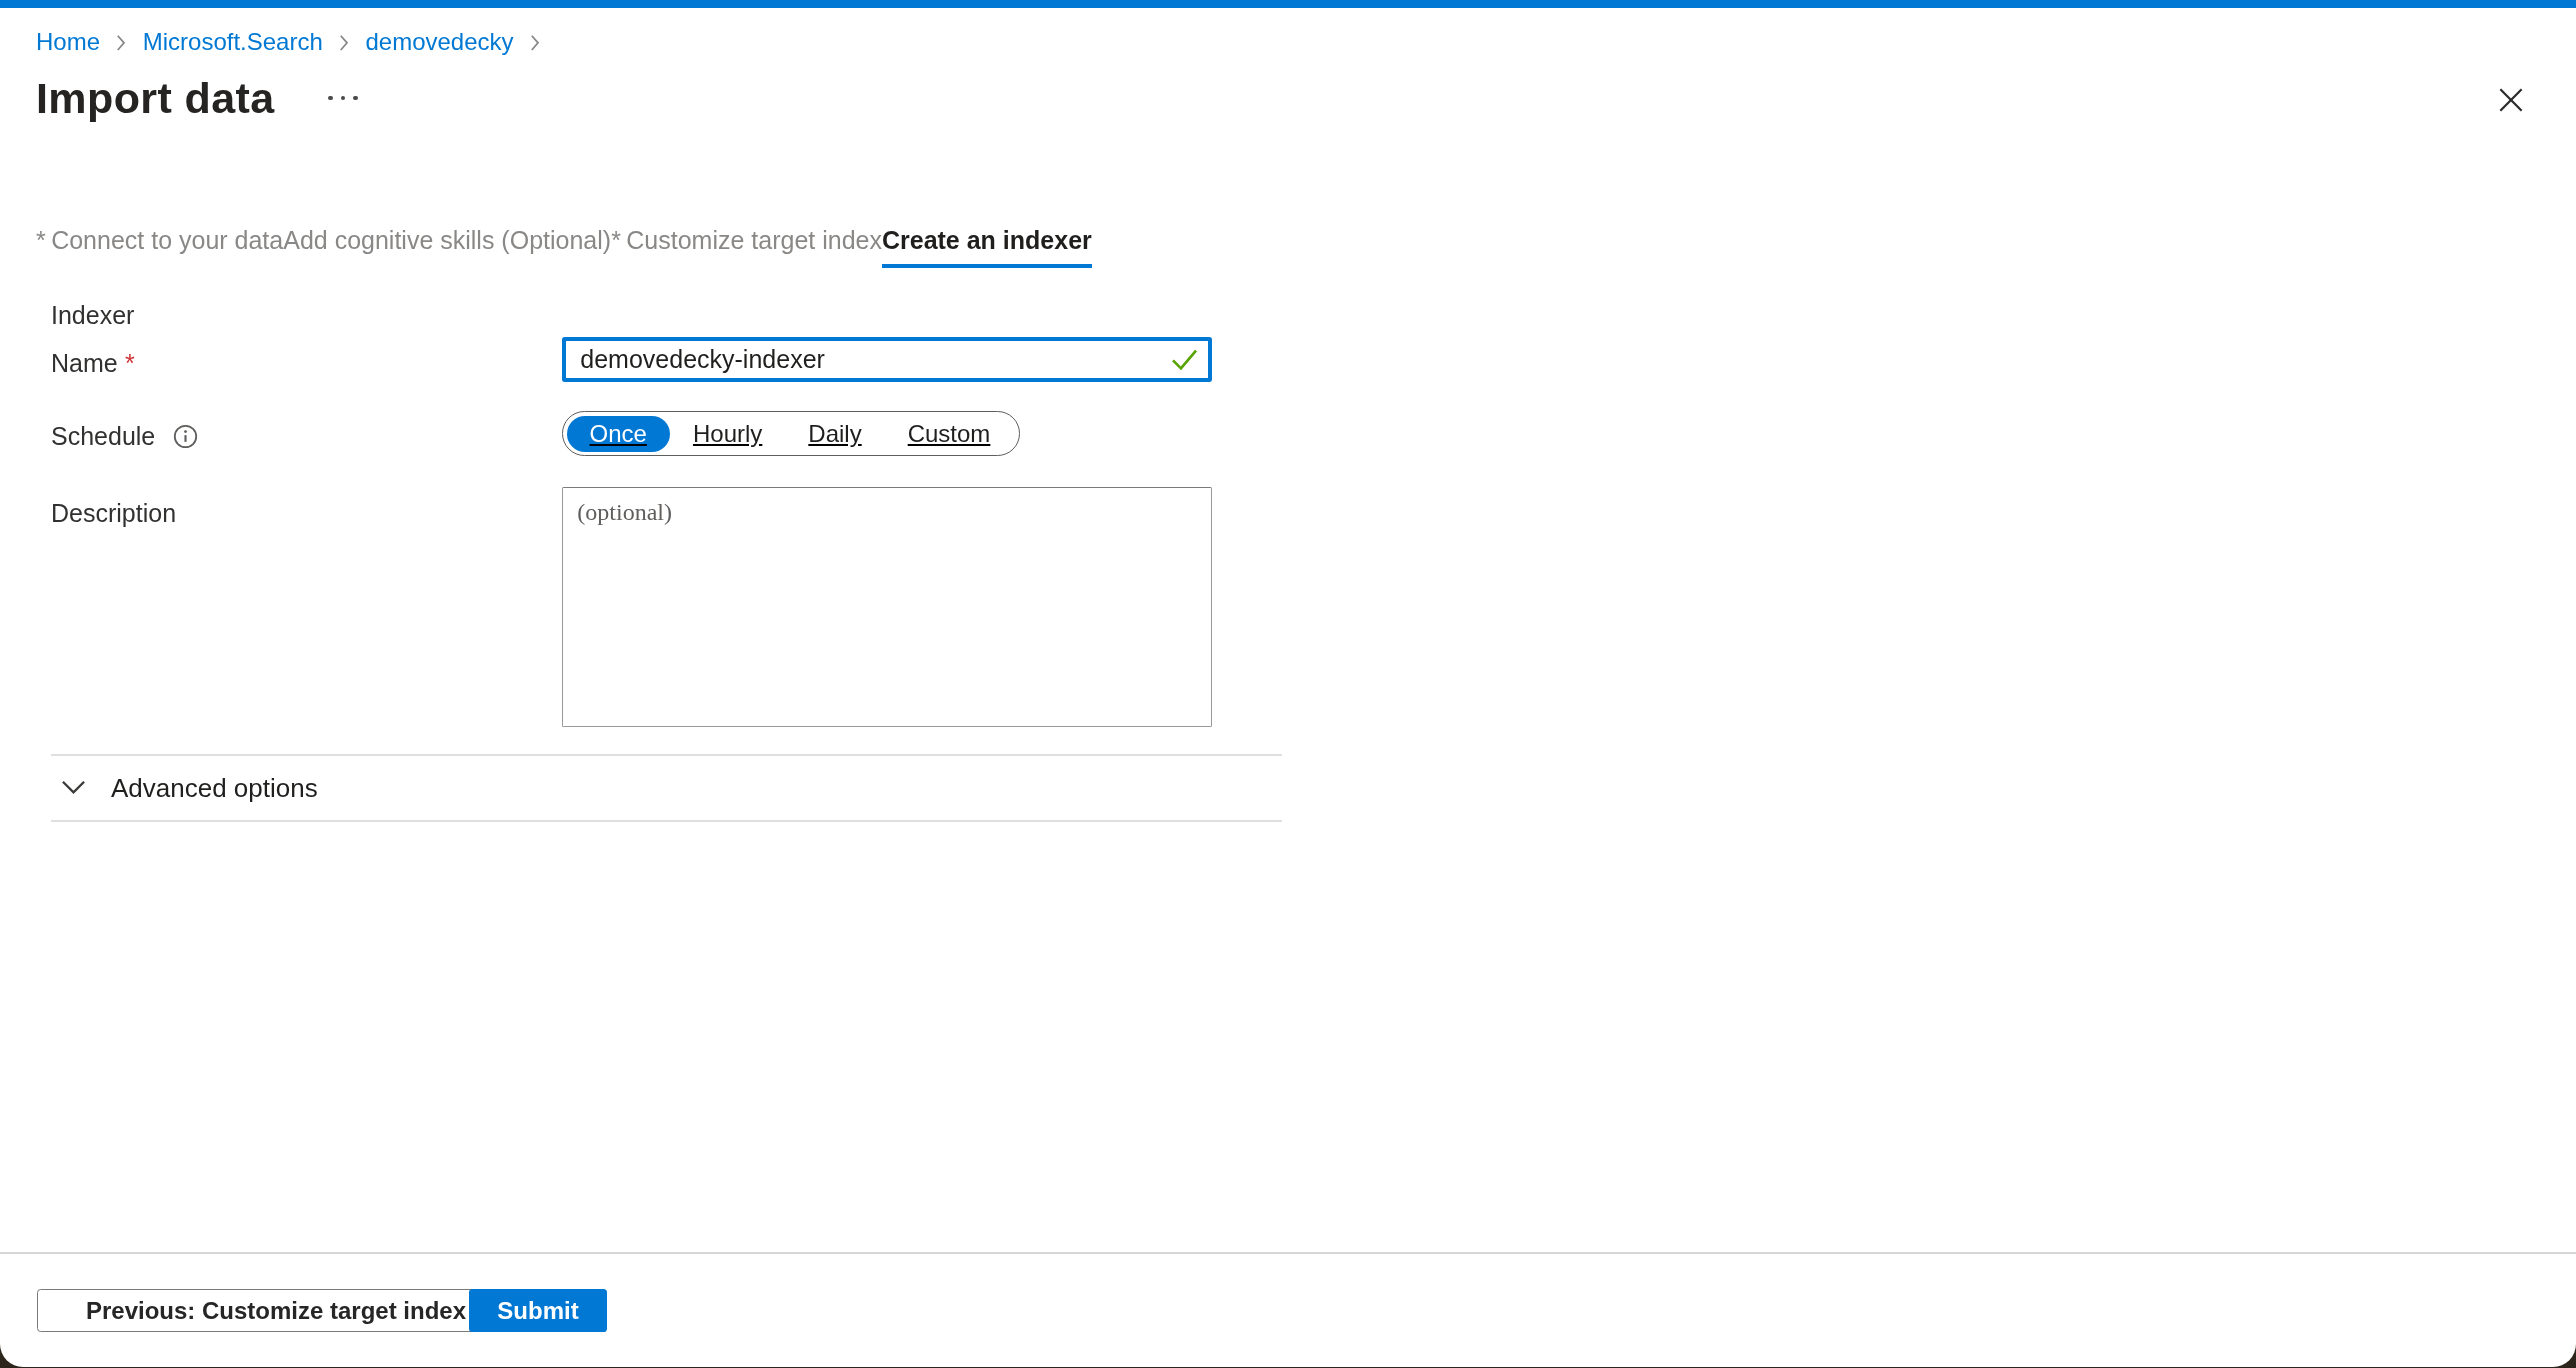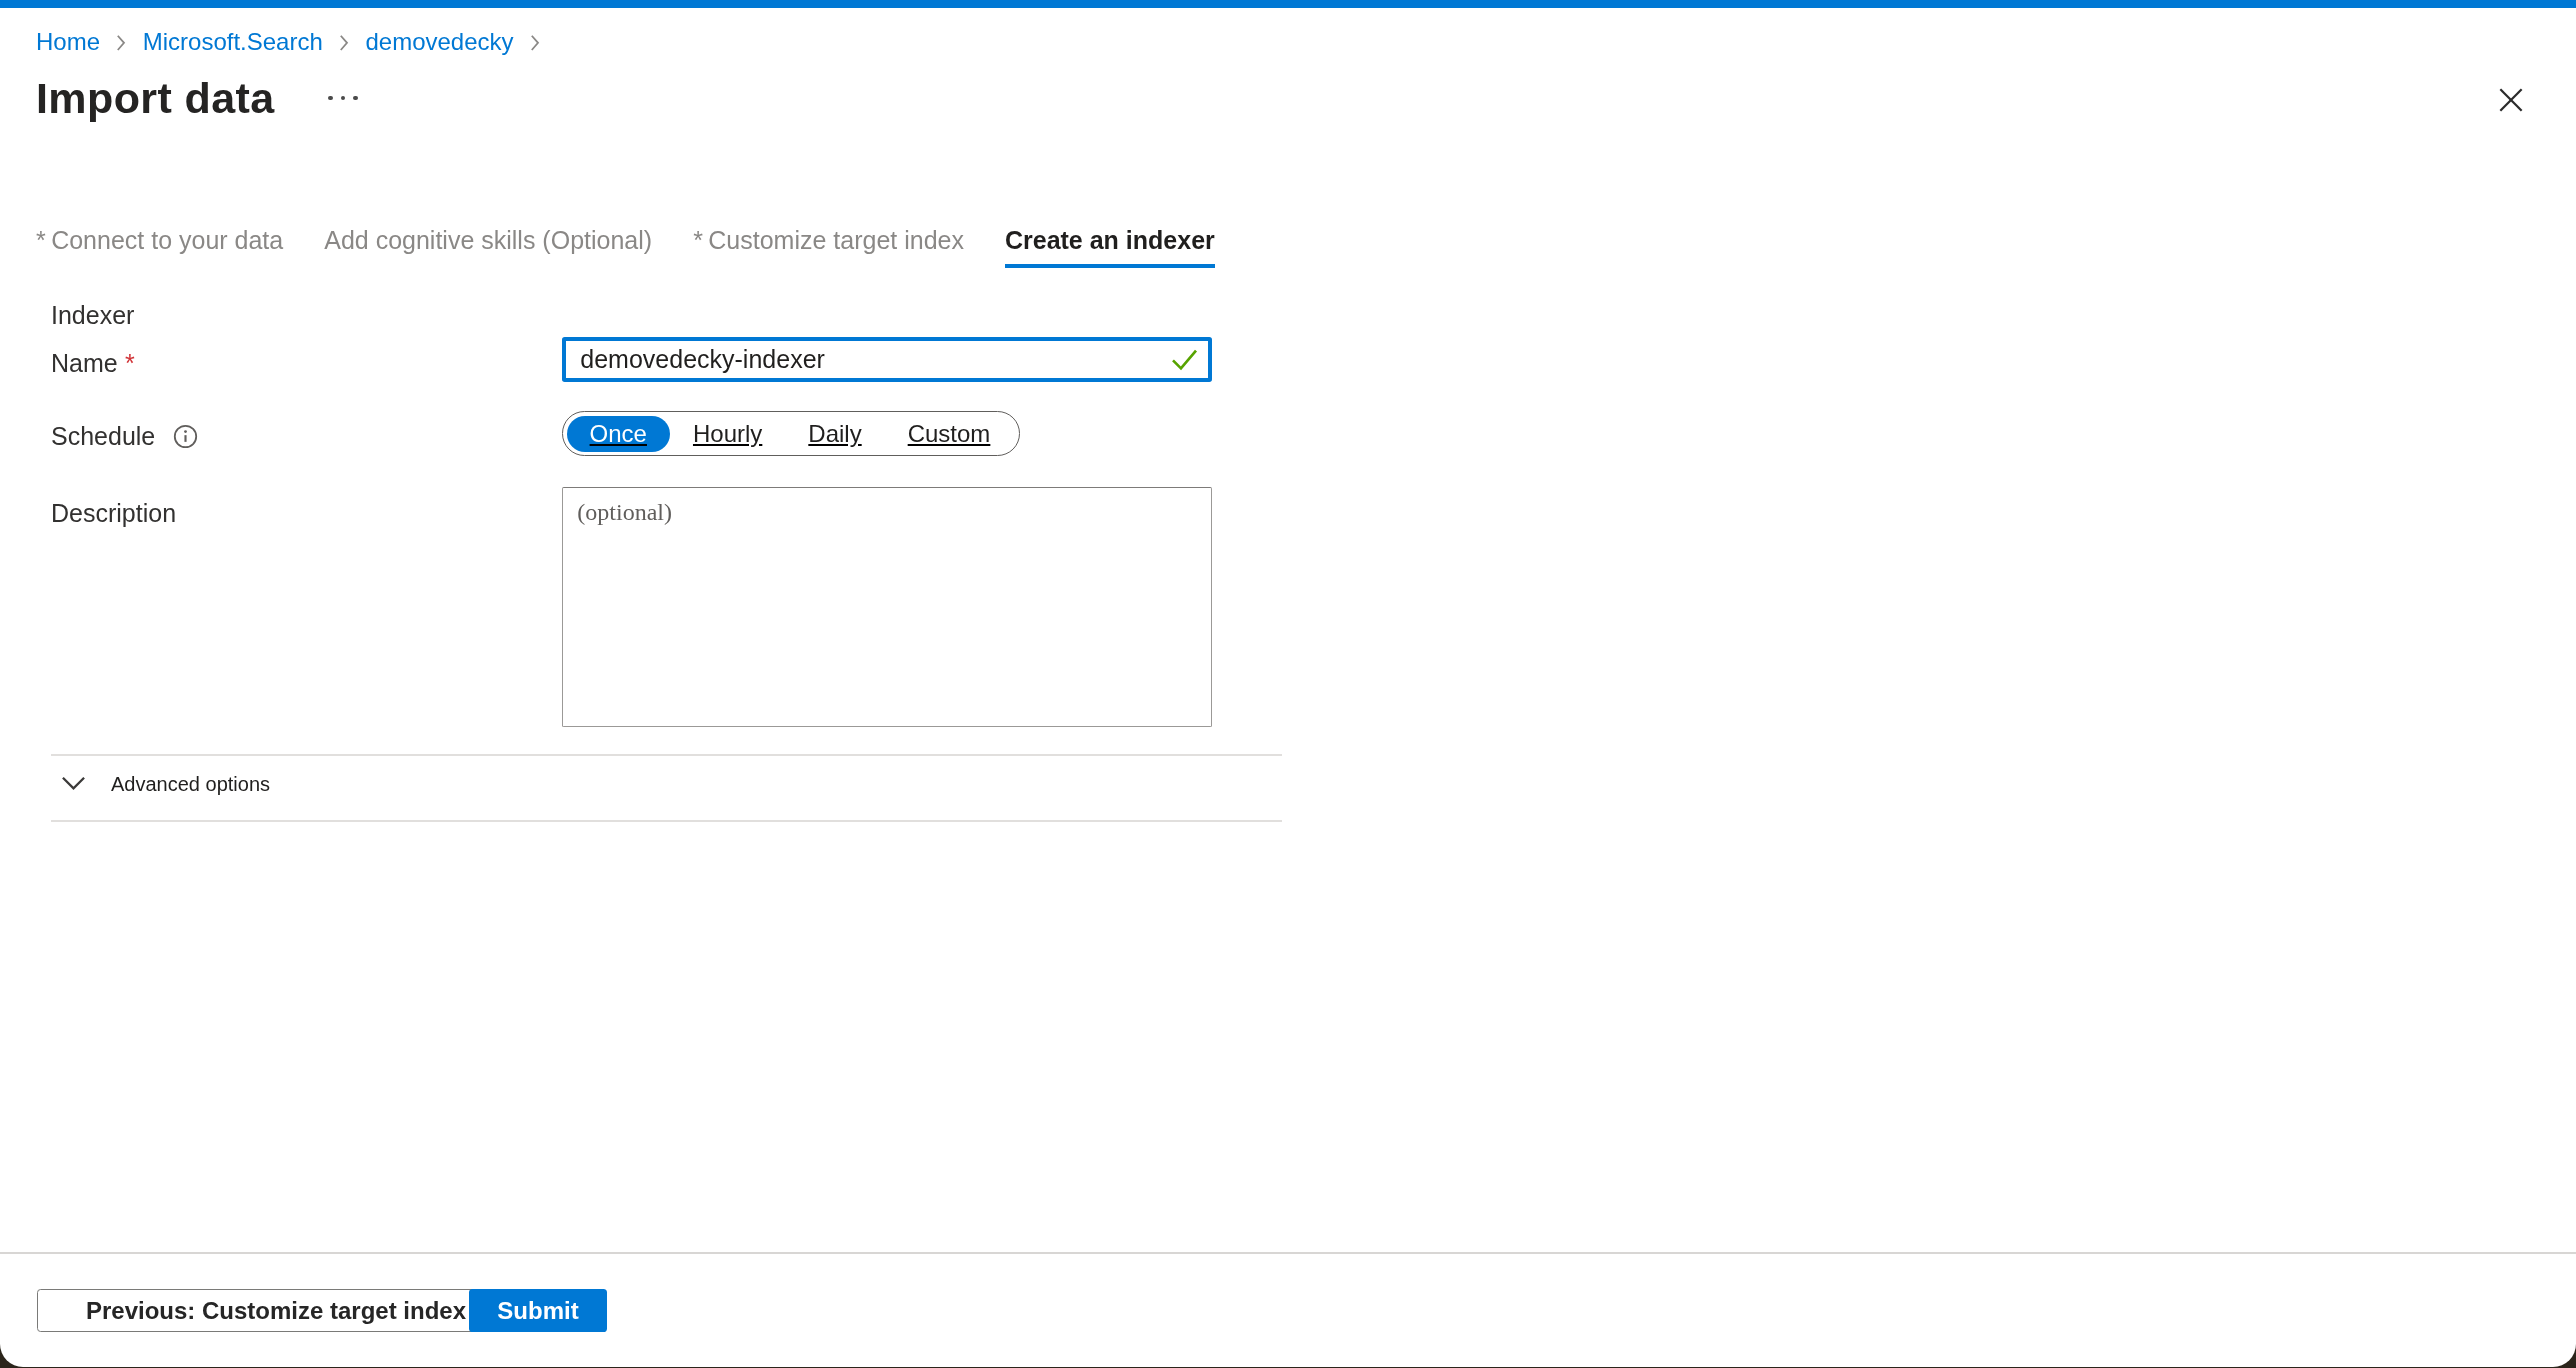--- a/index.html
+++ b/index.html
@@ -40,21 +40,21 @@
   .more-dots i { width: 4.5px; height: 4.5px; border-radius: 50%; background: #4a4a4a; display: block; }
   .close-btn {
     position: absolute; right: 47px; top: 82px;
     width: 36px; height: 36px;
     display: flex; align-items: center; justify-content: center;
     cursor: pointer;
   }
   
   .tabs {
     position: absolute; left: 36px; top: 225px;
-    display: flex; gap: 41px;
+    display: flex; 
   }
   .tab {
     font-size: 25px; line-height: 30px;
     color: #8a8886;
     padding-bottom: 9px;
     border-bottom: 4.5px solid transparent;
     cursor: pointer;
     white-space: nowrap;
   }
   .tab .req { margin-right: 5.4px; }
@@ -130,21 +130,21 @@
   .divider { position: absolute; height: 1.8px; background: #e1dfdd; }
   .div-adv-top { left: 51px; top: 754px; width: 1231px; }
   .div-adv-bottom { left: 51px; top: 820px; width: 1231px; }
   .div-footer { left: 0; top: 1252px; width: 2576px; background: #d8d6d4; }
 
   .advanced-toggle {
     position: absolute; left: 61px; top: 773px;
     display: flex; align-items: center; gap: 25px;
     cursor: pointer;
   }
-  .advanced-label { font-size: 20px; color: #201f1e; }
+  .advanced-label { font-size: 26px; color: #201f1e; }
 
   
   .btn-previous {
     position: absolute; left: 37px; top: 1289px;
     width: 478px; height: 43px;
     background: #ffffff;
     border: 1.8px solid #7a7a78;
     border-radius: 3.6px;
     font-size: 24px; font-weight: 700; color: #262626;
     font-family: "Liberation Sans", sans-serif;

